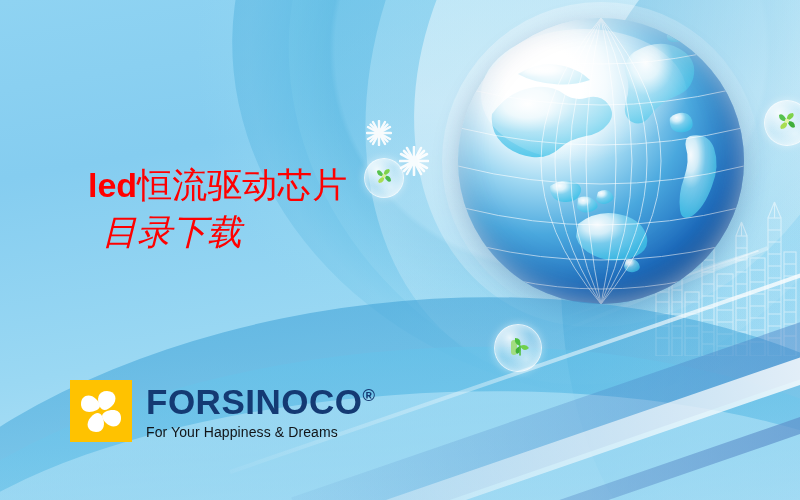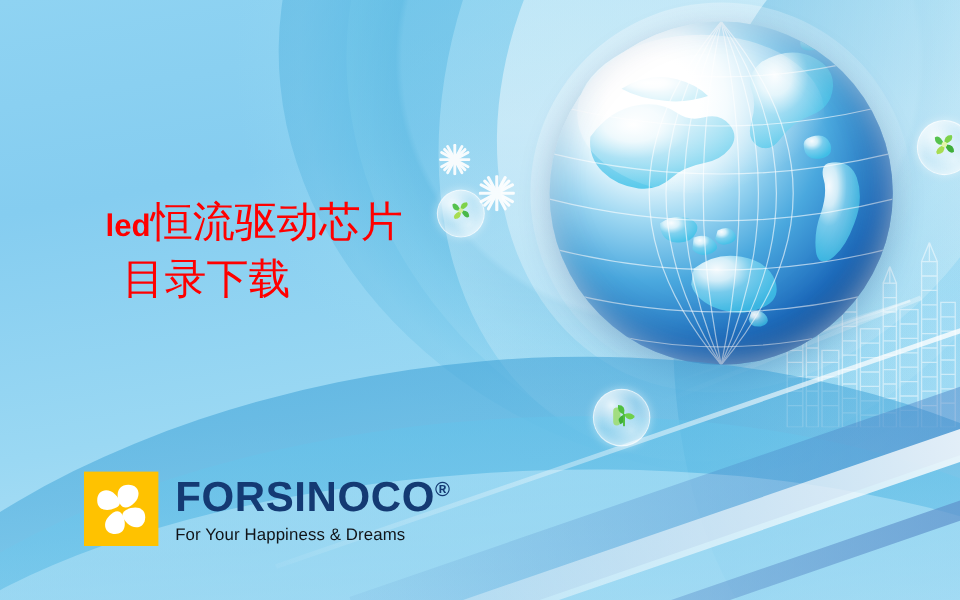--- a/index.html
+++ b/index.html
@@ -187,31 +187,31 @@
     color: #ff0000;
     line-height: 1.34;
     z-index: 40;
   }
   .headline-line {
     margin: 0;
     white-space: nowrap;
     font-size: 35px;
     font-family: "Liberation Serif", "DejaVu Serif", serif;
   }
-  .headline-line.l2 { padding-left: 14px; }
+  .headline-line.l2 { padding-left: 14px; font-style: italic; }
   .headline-line .latin {
     font-family: "Liberation Sans", sans-serif;
     font-weight: 700;
-    font-size: 26px;
+    font-size: 34px;
   }
 
   
   .logo {
     position: absolute;
-    left: 70px; top: 393px;
+    left: 70px; top: 380px;
     display: flex;
     align-items: center;
     z-index: 40;
   }
   .logo-mark {
     width: 62px; height: 62px;
     background: #ffc200;
     display: flex; align-items: center; justify-content: center;
     flex: 0 0 auto;
   }

